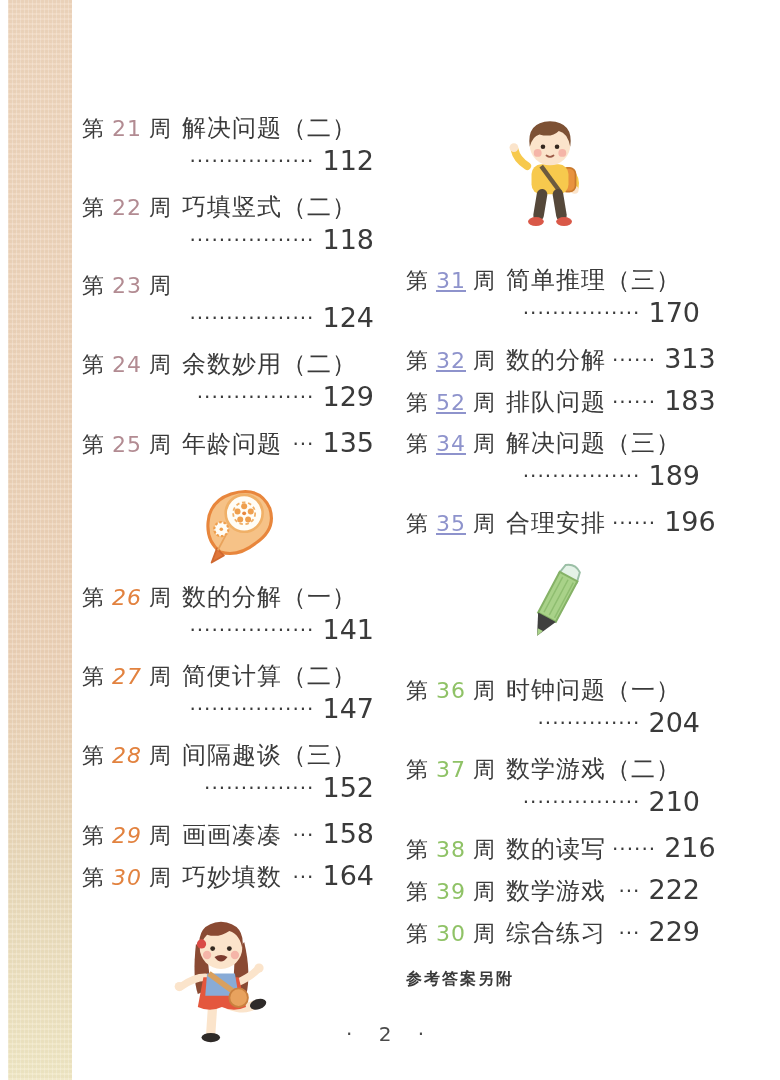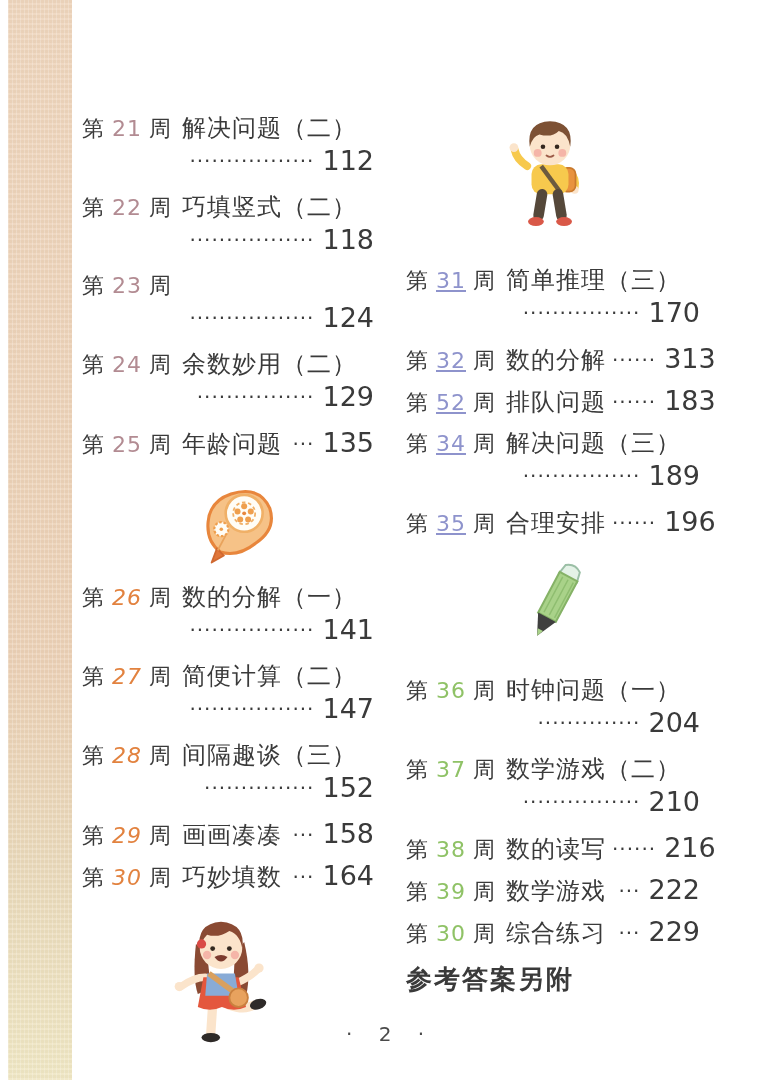--- a/index.html
+++ b/index.html
@@ -37,21 +37,21 @@
   .ttl{font-size:24px; letter-spacing:1px;}
   .sp{flex:1;}
   .dots{font-size:20px; letter-spacing:1px; color:var(--text); align-self:center; margin:0 8px 0 6px;}
   .pg{font-size:27px; color:var(--text);}
   .l2{display:flex; justify-content:flex-end; align-items:baseline; line-height:32px;}
   .fig{display:block;}
   .fig-tape{margin:6px 0 10px 112px; width:88px; height:96px;}
   .fig-girl{margin:14px 0 0 88px; width:102px; height:130px;}
   .fig-boy{margin:0 0 28px 100px; width:88px; height:124px;}
   .fig-pencil{margin:10px 0 24px 116px; width:64px; height:92px;}
-  .footer-note{font-size:26px; font-weight:bold; letter-spacing:2px; line-height:34px; margin-top:4px;}
+  .footer-note{font-size:16px; font-weight:bold; letter-spacing:2px; line-height:34px; margin-top:4px;}
   .page-num{
     position:absolute; left:0; top:1022px; width:780px; text-align:center;
     font-size:20px; color:#4a4a4a; letter-spacing:10px;
   }
 </style>
 </head>
 <body>
 
 <div class="page">
   <div class="strip"></div>

